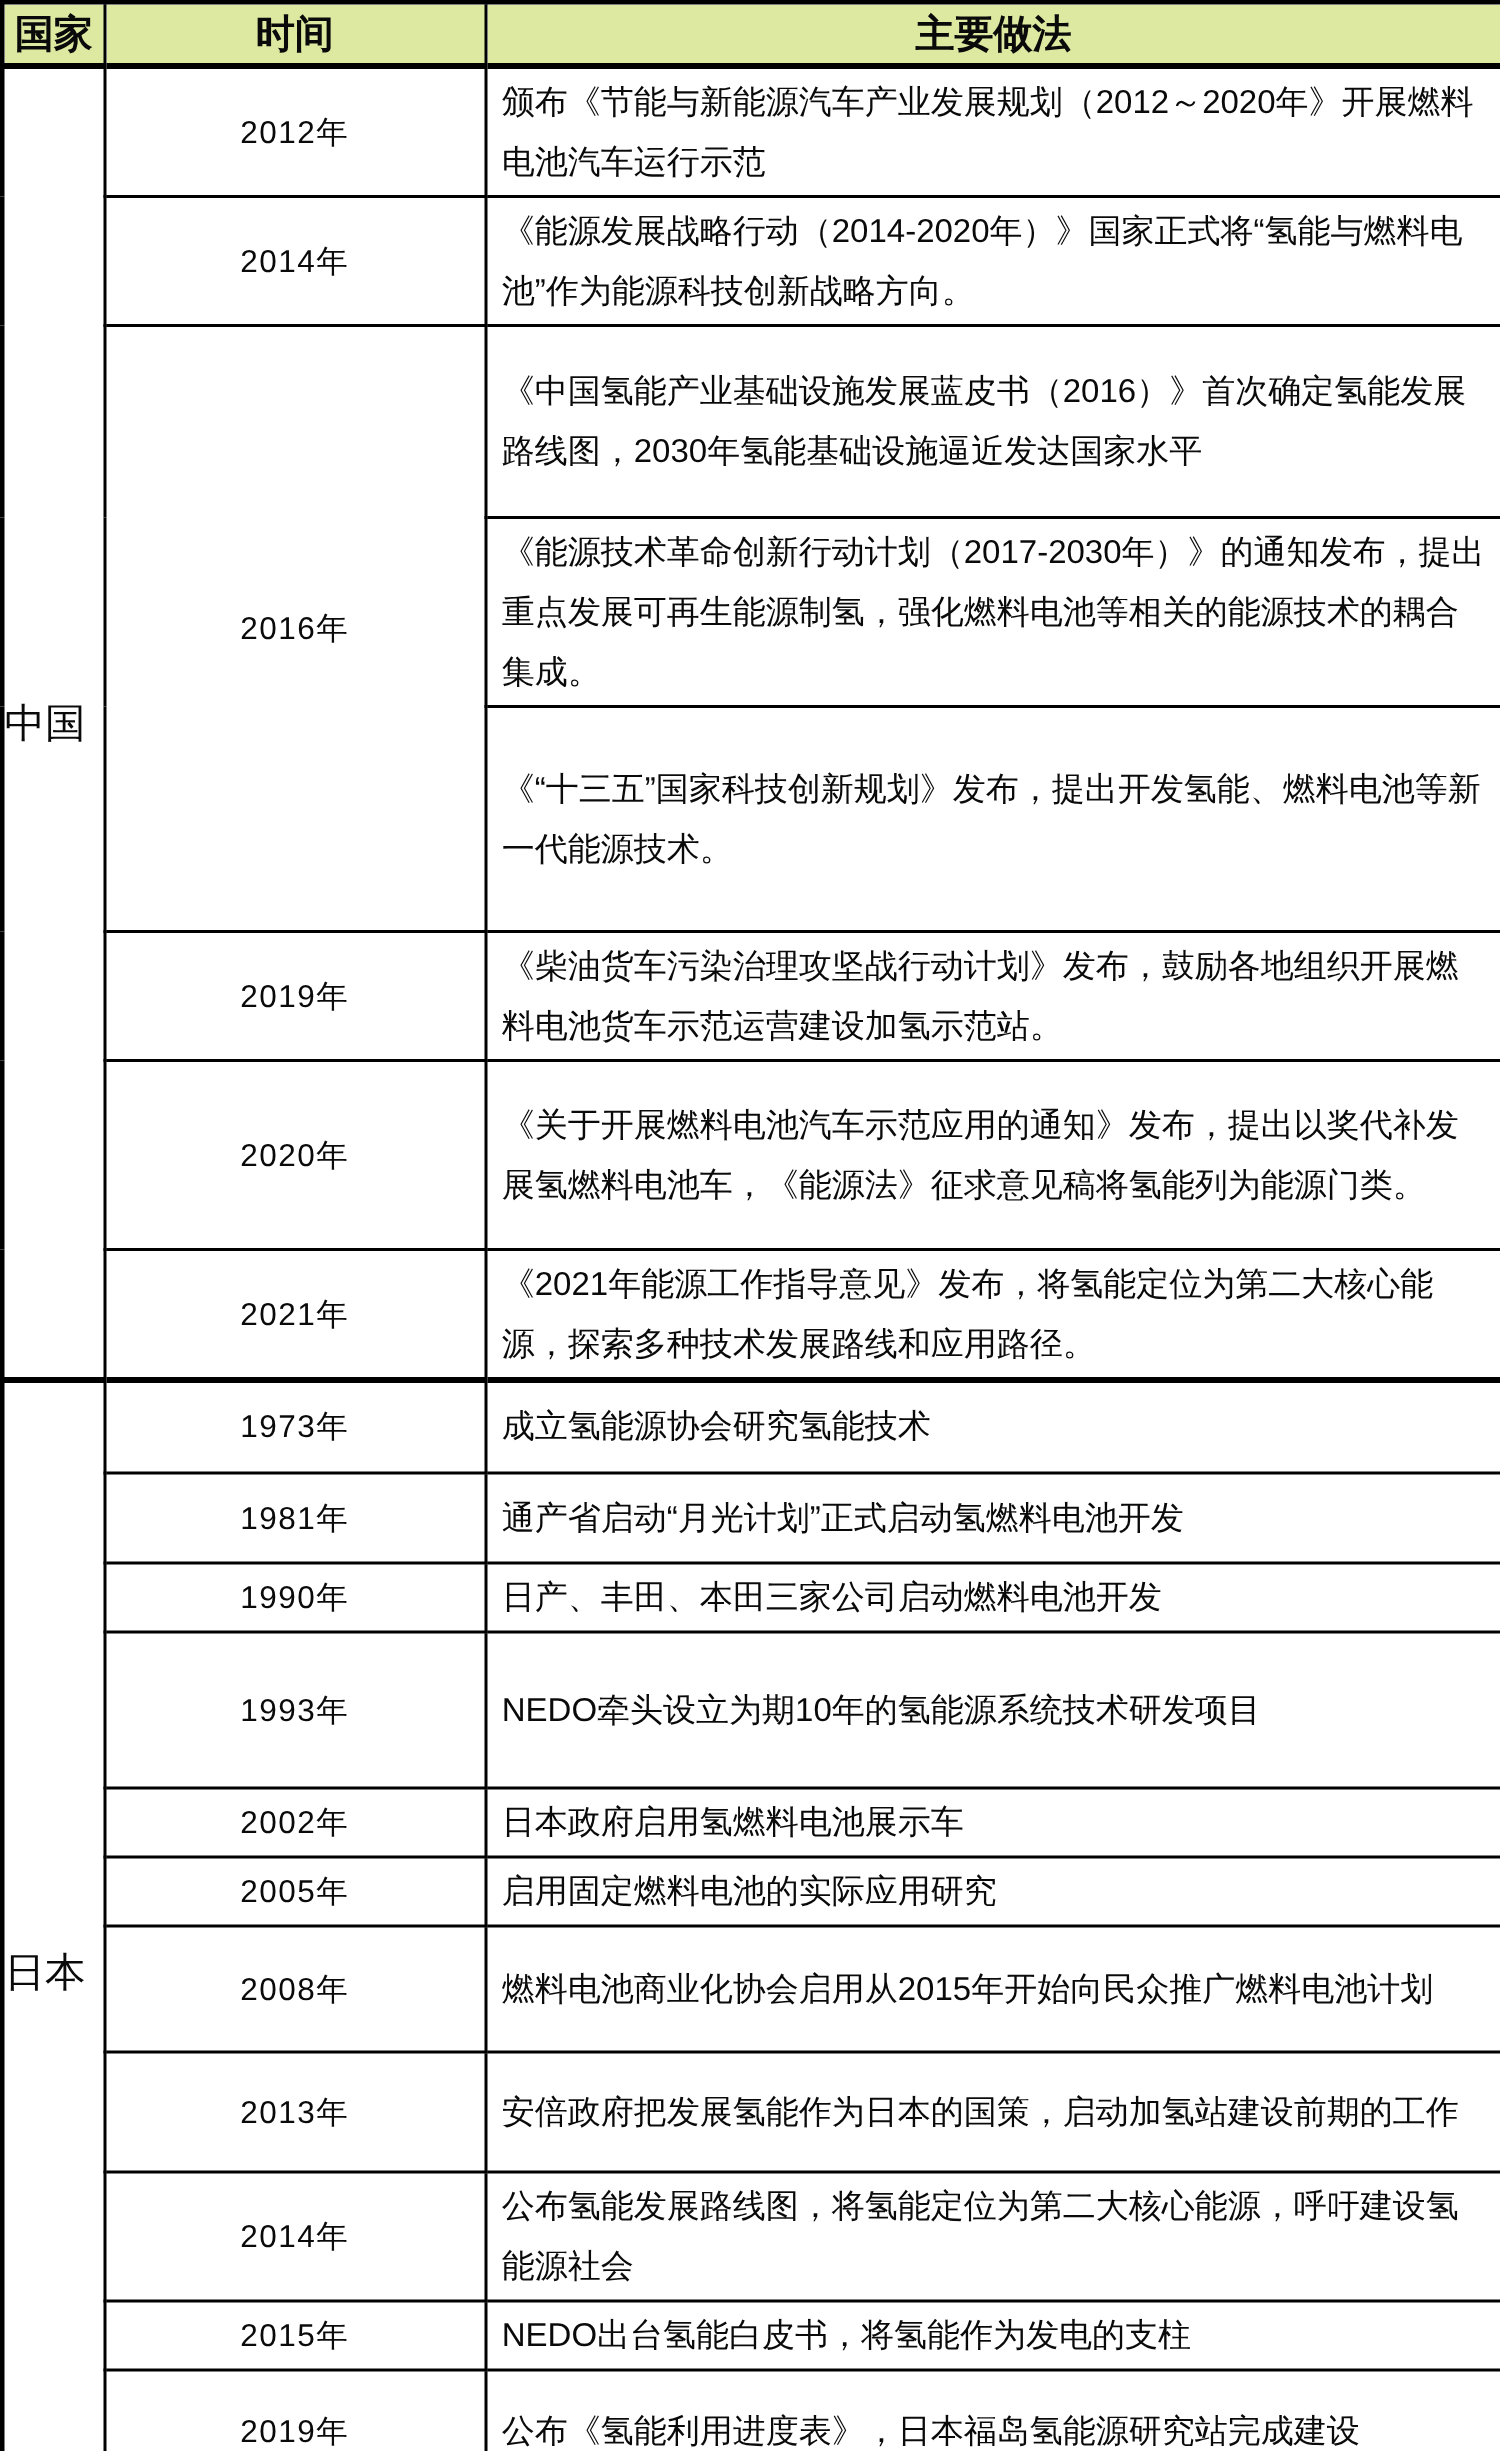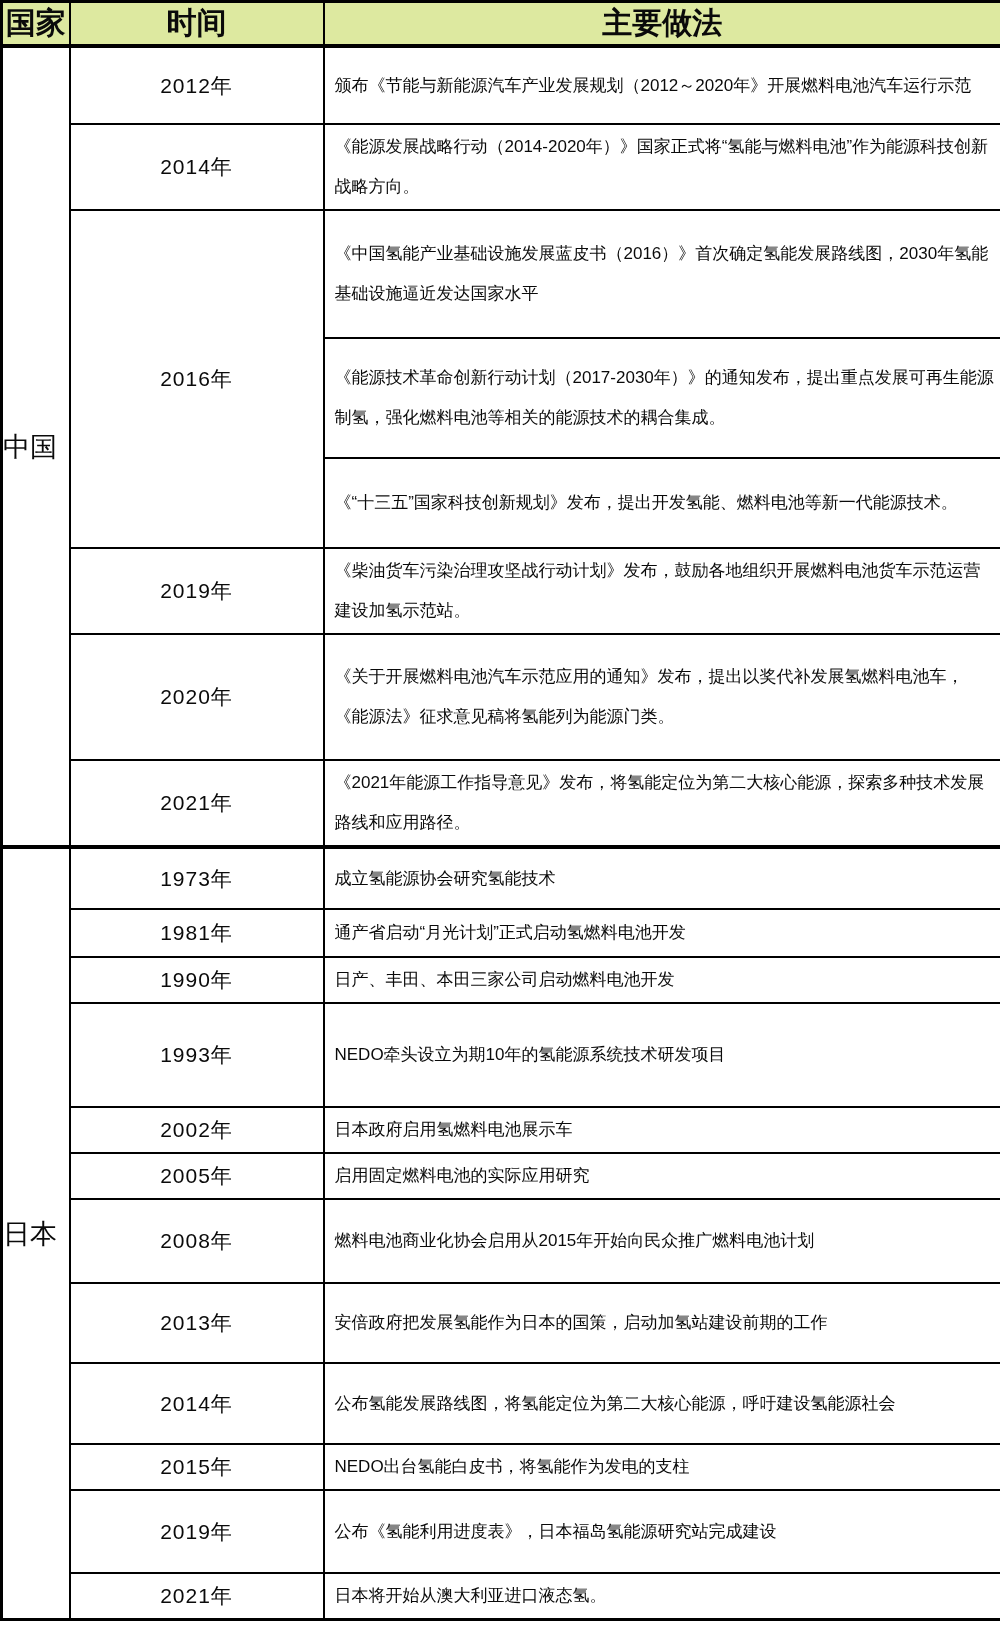--- a/index.html
+++ b/index.html
@@ -3,24 +3,24 @@
 <meta charset="utf-8">
 <style>
   html,body{margin:0;padding:0;background:#ffffff;}
   body{width:1000px;font-family:"Liberation Sans",sans-serif;color:#0a0a0a;}
   table{border-collapse:collapse;table-layout:fixed;width:1000px;border:3px solid #000;}
   col.c-country{width:68px;}
   col.c-time{width:254px;}
   col.c-action{width:678px;}
   th,td{border:2px solid #000;box-sizing:border-box;overflow:hidden;padding:0;background:#ffffff;}
   thead tr{height:42px;}
-  thead th{background:#dde9a0;font-size:30px;font-weight:700;text-align:center;vertical-align:middle;border-bottom:3px solid #000;}
+  thead th{background:#dde9a0;font-size:26px;font-weight:700;text-align:center;vertical-align:middle;border-bottom:3px solid #000;}
   td.country{font-size:27px;text-align:left;vertical-align:middle;font-weight:500;}
   td.year{font-size:21px;text-align:center;vertical-align:middle;font-weight:500;letter-spacing:1px;}
-  td.action{font-size:17px;text-align:left;vertical-align:middle;padding:2px 6px 2px 10px;line-height:40px;font-weight:500;}
+  td.action{font-size:22px;text-align:left;vertical-align:middle;padding:2px 6px 2px 10px;line-height:40px;font-weight:500;}
   tr.section-start td{border-top:4px solid #000;}
 </style>
 </head>
 <body>
 
 <table>
   <colgroup>
     <col class="c-country">
     <col class="c-time">
     <col class="c-action">
@@ -42,41 +42,41 @@
         <td class="year" rowspan="1">2014年</td>
         <td class="action">《能源发展战略行动（2014-2020年）》国家正式将“氢能与燃料电池”作为能源科技创新战略方向。</td>
       </tr>
       <tr style="height: 128px;">
         <td class="year" rowspan="3">2016年</td>
         <td class="action">《中国氢能产业基础设施发展蓝皮书（2016）》首次确定氢能发展路线图，2030年氢能基础设施逼近发达国家水平</td>
       </tr>
       <tr style="height: 120px;">
         <td class="action">《能源技术革命创新行动计划（2017-2030年）》的通知发布，提出重点发展可再生能源制氢，强化燃料电池等相关的能源技术的耦合集成。</td>
       </tr>
-      <tr style="height: 90px;">
+      <tr style="height: 150px;">
         <td class="action">《“十三五”国家科技创新规划》发布，提出开发氢能、燃料电池等新一代能源技术。</td>
       </tr>
       <tr style="height: 82px;">
         <td class="year" rowspan="1">2019年</td>
         <td class="action">《柴油货车污染治理攻坚战行动计划》发布，鼓励各地组织开展燃料电池货车示范运营建设加氢示范站。</td>
       </tr>
       <tr style="height: 126px;">
         <td class="year" rowspan="1">2020年</td>
         <td class="action">《关于开展燃料电池汽车示范应用的通知》发布，提出以奖代补发展氢燃料电池车，《能源法》征求意见稿将氢能列为能源门类。</td>
       </tr>
       <tr style="height: 78px;">
         <td class="year" rowspan="1">2021年</td>
         <td class="action">《2021年能源工作指导意见》发布，将氢能定位为第二大核心能源，探索多种技术发展路线和应用路径。</td>
       </tr>
       <tr class="section-start" style="height: 62px;">
         <td class="country" rowspan="12">日本</td>
         <td class="year" rowspan="1">1973年</td>
         <td class="action">成立氢能源协会研究氢能技术</td>
       </tr>
-      <tr style="height: 48px;">
+      <tr style="height: 60px;">
         <td class="year" rowspan="1">1981年</td>
         <td class="action">通产省启动“月光计划”正式启动氢燃料电池开发</td>
       </tr>
       <tr style="height: 41px;">
         <td class="year" rowspan="1">1990年</td>
         <td class="action">日产、丰田、本田三家公司启动燃料电池开发</td>
       </tr>
       <tr style="height: 104px;">
         <td class="year" rowspan="1">1993年</td>
         <td class="action">NEDO牵头设立为期10年的氢能源系统技术研发项目</td>

